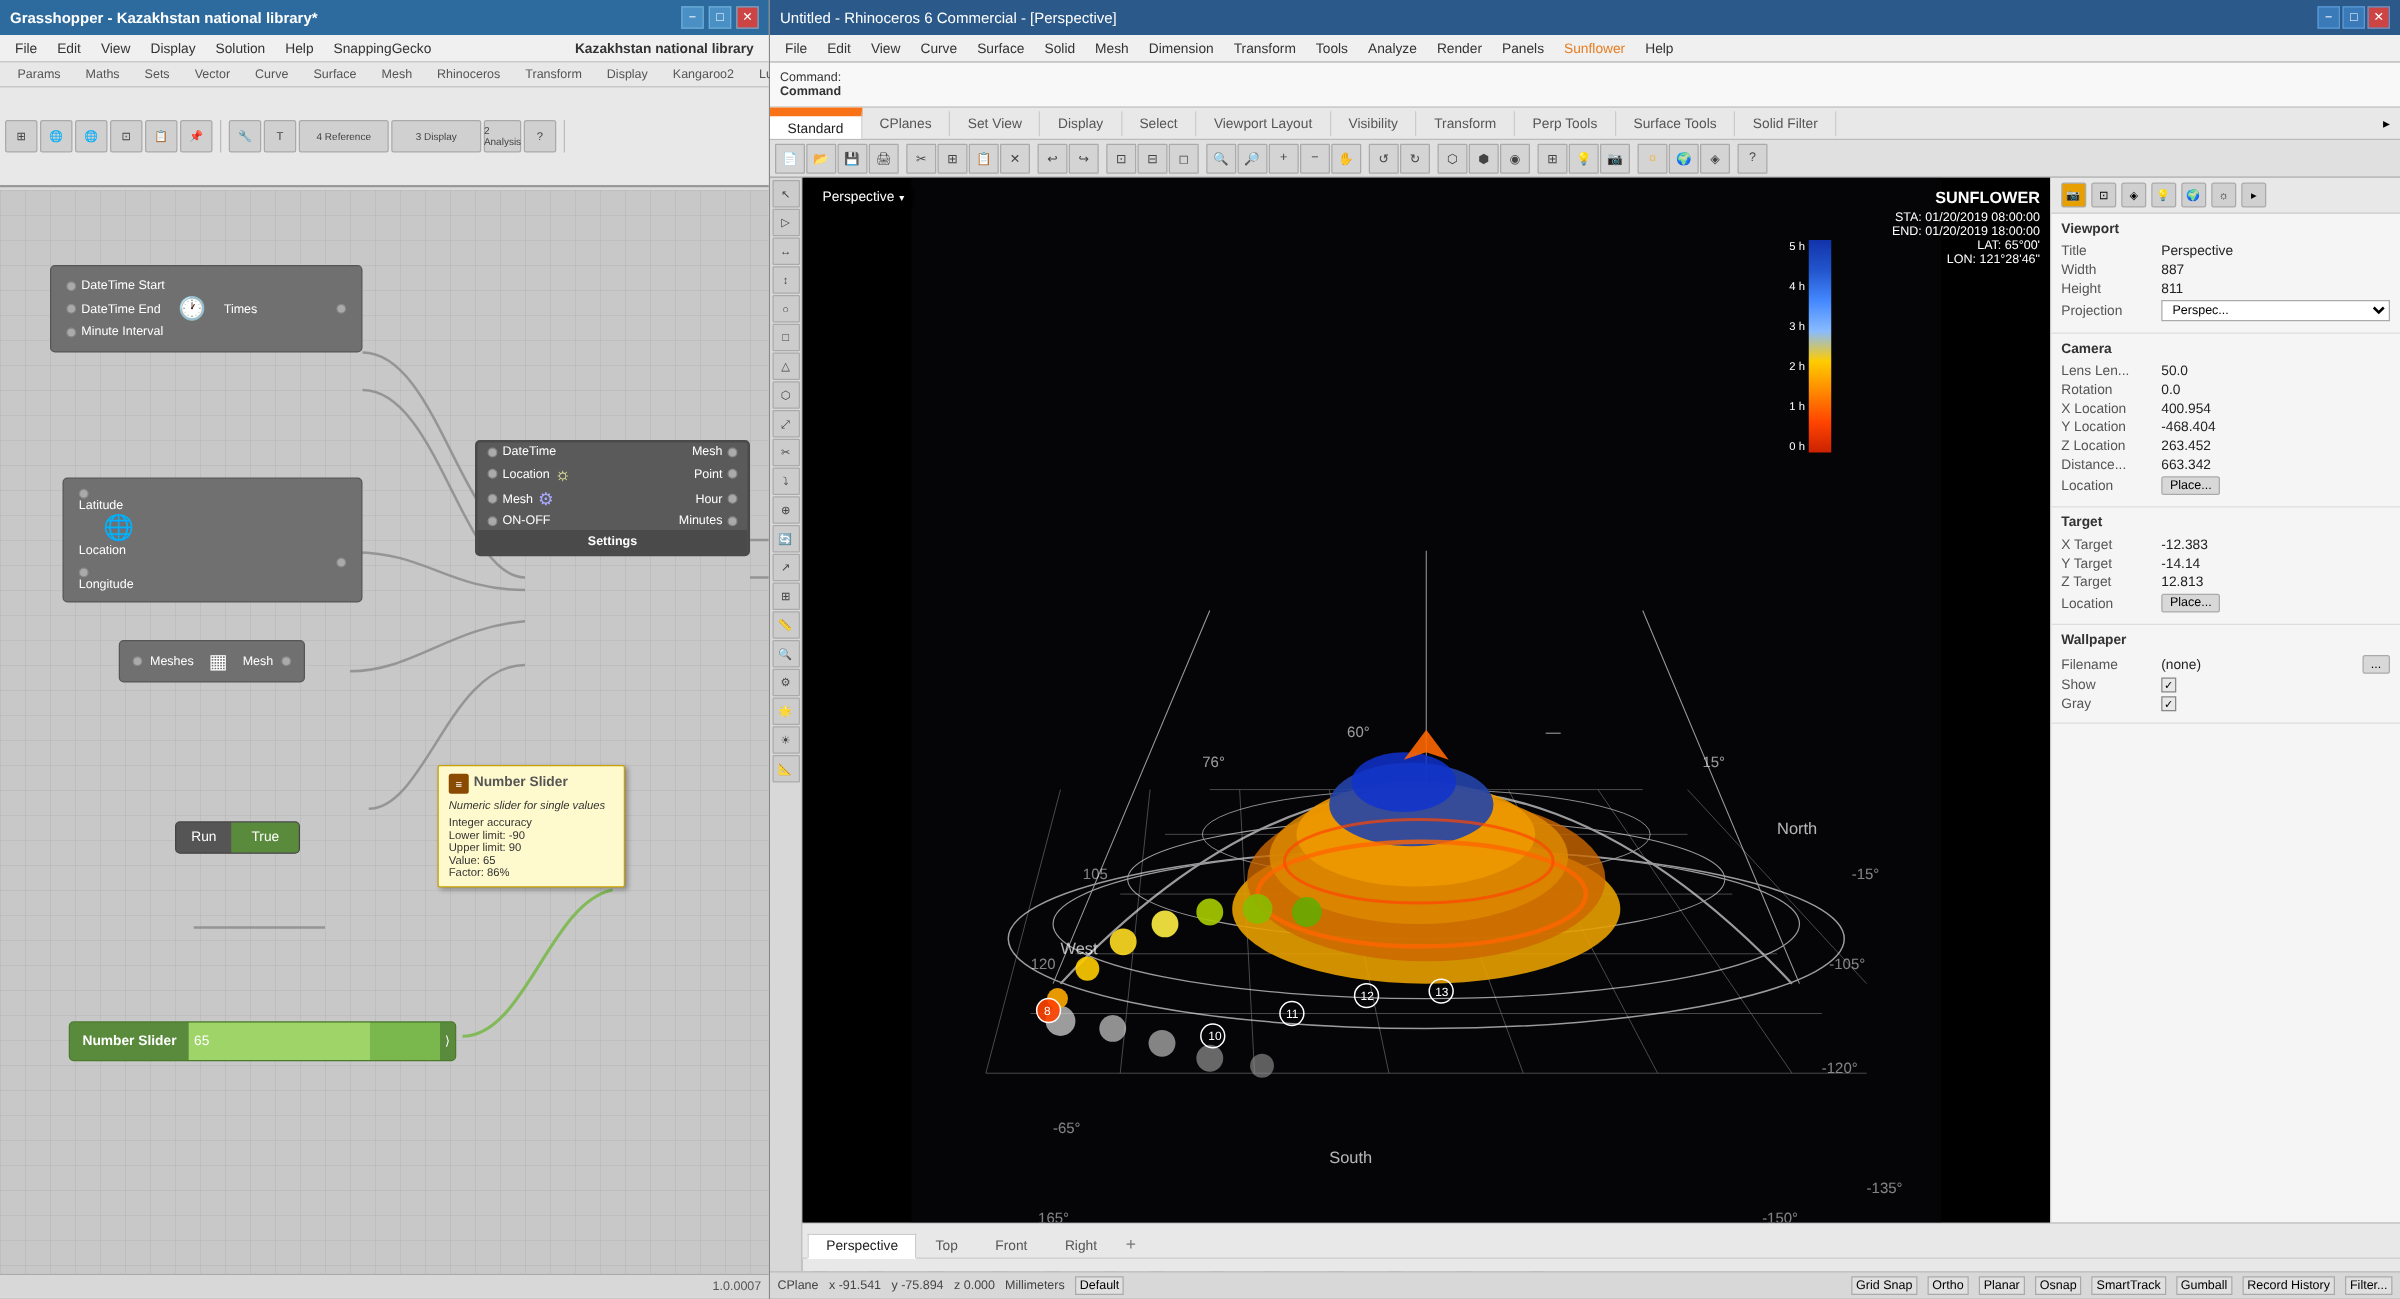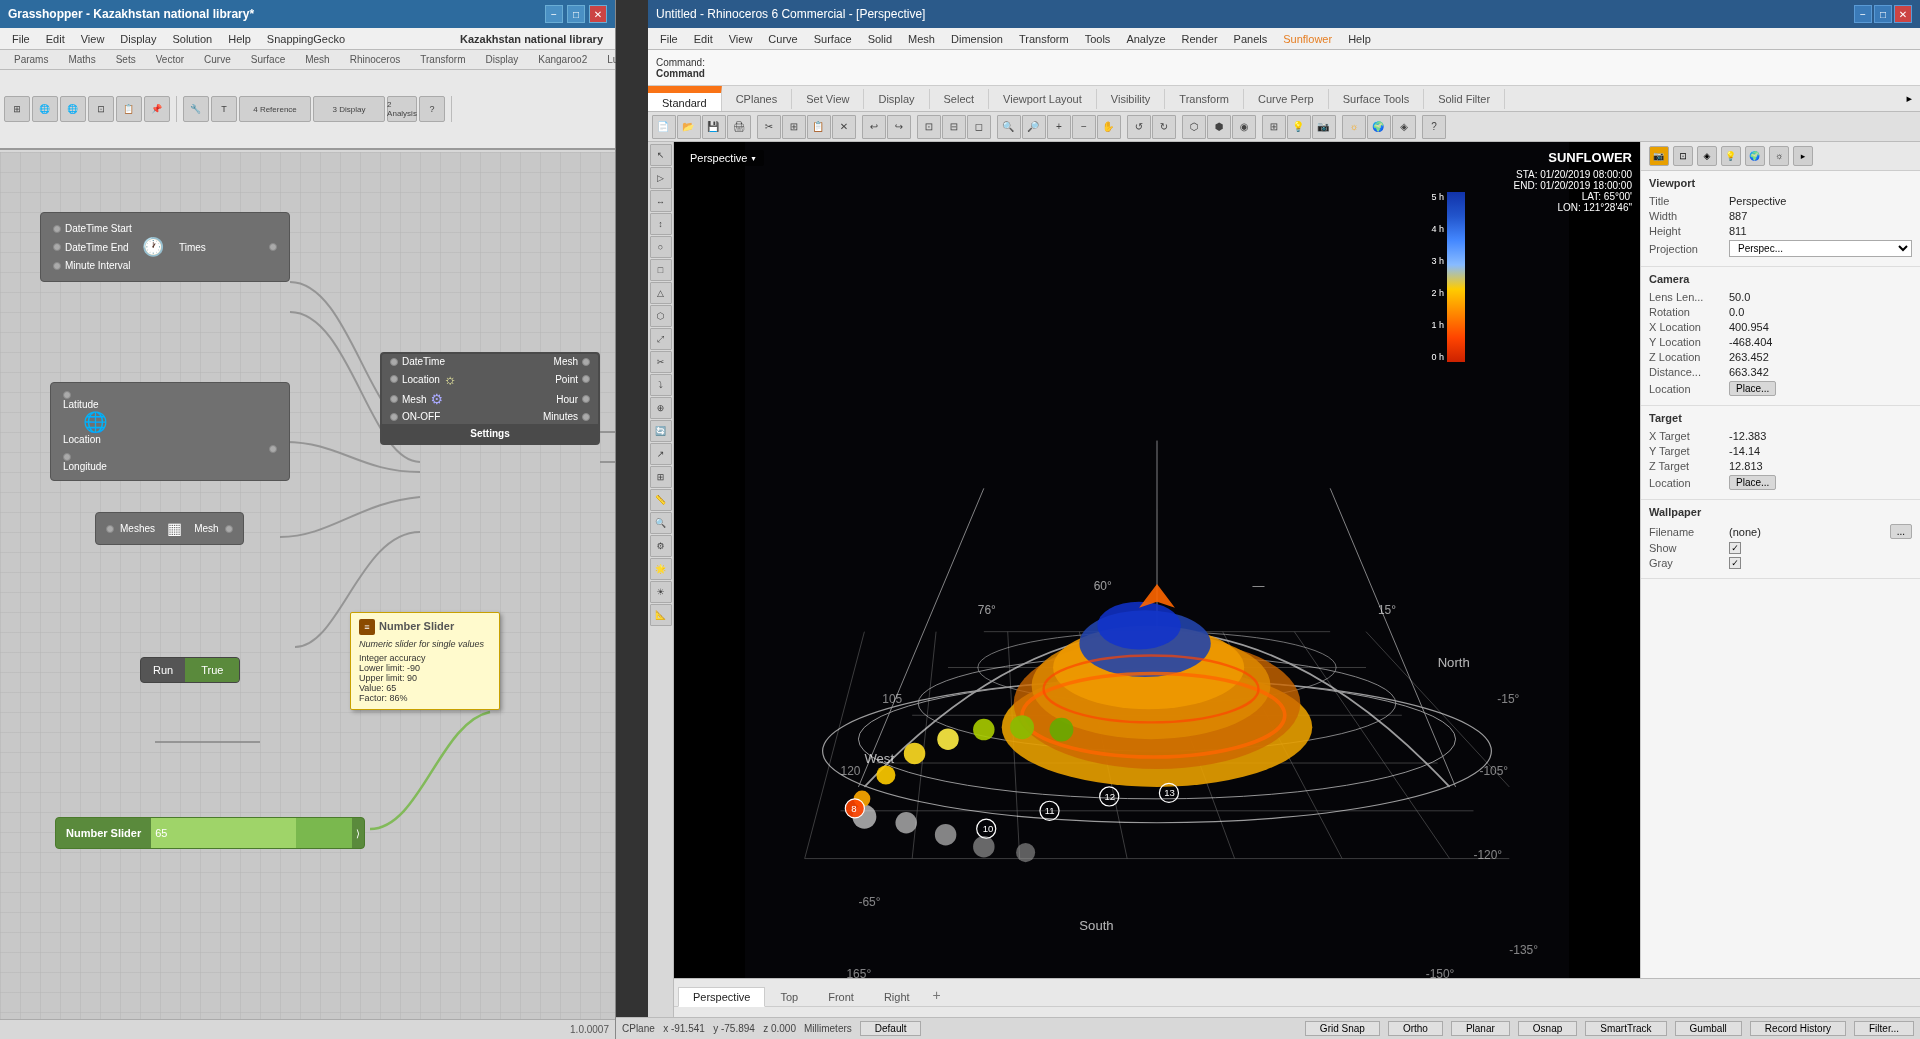--- a/index.html
+++ b/index.html
@@ -158,21 +158,21 @@
     .gh-statusbar {
       position: absolute; bottom: 0; left: 0; right: 0; height: 20px;
       background: #d8d8d8; border-top: 1px solid #aaa;
       display: flex; align-items: center; padding: 0 6px;
       font-size: 10px; color: #555; justify-content: space-between;
     }
 
     
     #rhino {
       position: absolute; left: 616px; top: 0; right: 0; bottom: 0;
-      background: #333; display: flex; flex-direction: column; padding-left: 32px;
+      background: #333; display: flex; flex-direction: column;
     }
 
     
     .rh-titlebar {
       background: #2b5a8a; height: 28px; display: flex; align-items: center;
       padding: 0 8px; color: white; font-size: 12px; justify-content: space-between;
     }
     .rh-titlebar .controls { display: flex; gap: 2px; }
     .rh-titlebar .ctrl-btn {
       width: 18px; height: 18px; background: #3a7ab8;
@@ -313,21 +313,21 @@
     .status-item { display: flex; align-items: center; gap: 3px; }
     .status-checkbox { width: 12px; height: 12px; border: 1px solid #888; cursor: pointer; }
     .status-checked {
       width: 12px; height: 12px; border: 1px solid #888;
       background: #e8e8e8; cursor: pointer;
       display: flex; align-items: center; justify-content: center;
       font-size: 9px;
     }
     .status-btn {
       background: #e0e0e0; border: 1px solid #aaa;
-      padding: 1px 14px; font-size: 10px; cursor: pointer;
+      padding: 1px 3px; font-size: 10px; cursor: pointer;
     }
 
     
     .connections-svg {
       position: absolute; top: 0; left: 0; width: 100%; height: 100%;
       pointer-events: none;
     }
 
     
     .mesh-node {
@@ -603,21 +603,21 @@
 
   <div class="rh-tabbar">
     <div class="rh-tab active">Standard</div>
     <div class="rh-tab">CPlanes</div>
     <div class="rh-tab">Set View</div>
     <div class="rh-tab">Display</div>
     <div class="rh-tab">Select</div>
     <div class="rh-tab">Viewport Layout</div>
     <div class="rh-tab">Visibility</div>
     <div class="rh-tab">Transform</div>
-    <div class="rh-tab">Curve Perp</div>
+    <div class="rh-tab">Perp Tools</div>
     <div class="rh-tab">Surface Tools</div>
     <div class="rh-tab">Solid Filter</div>
     <div class="rh-tab-more">▸</div>
   </div>
 
   <div class="rh-toolbar">
     <div class="rh-tbtn">📄</div>
     <div class="rh-tbtn">📂</div>
     <div class="rh-tbtn">💾</div>
     <div class="rh-tbtn">🖨</div>

